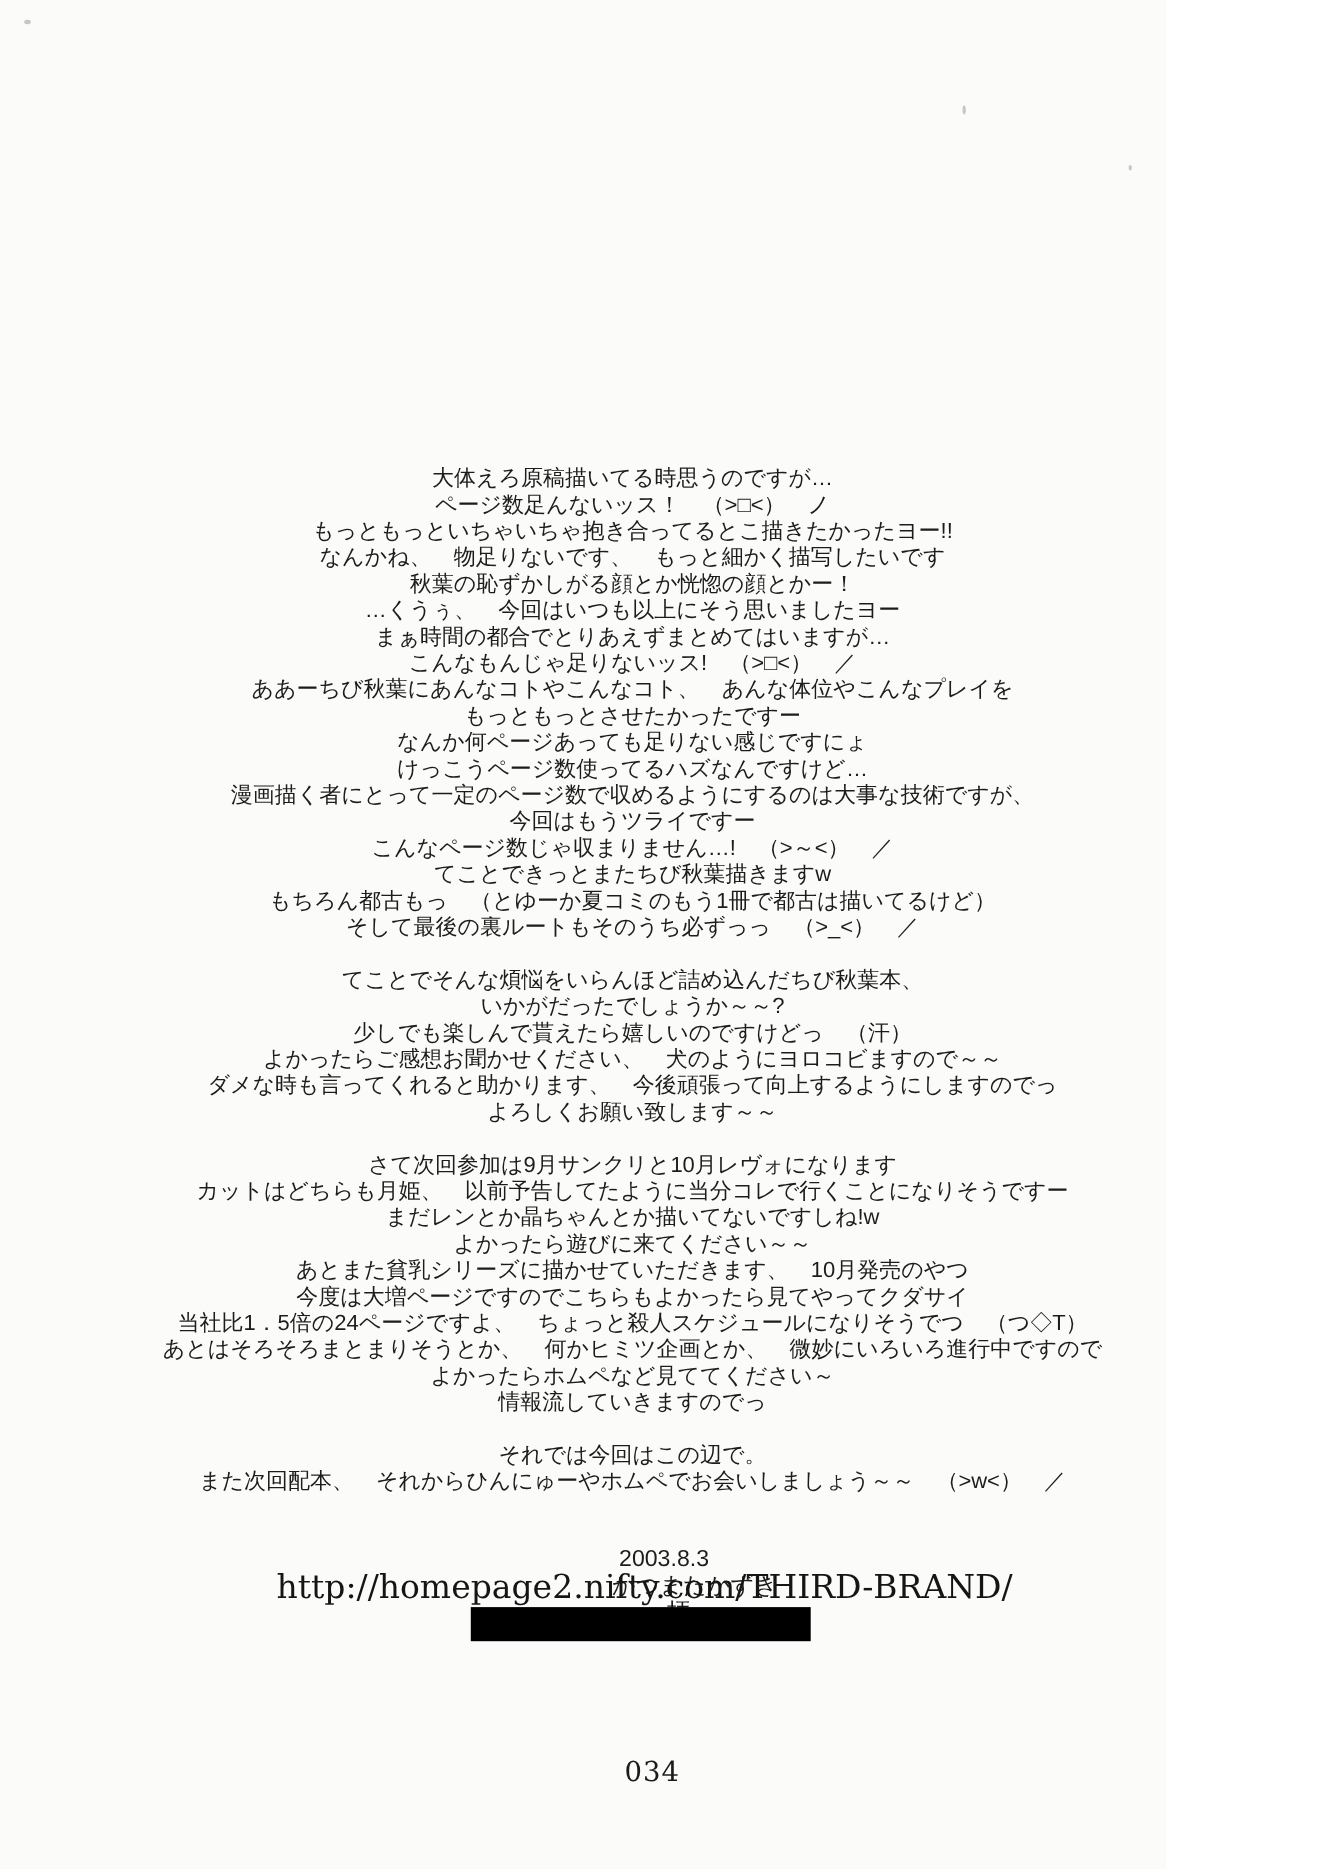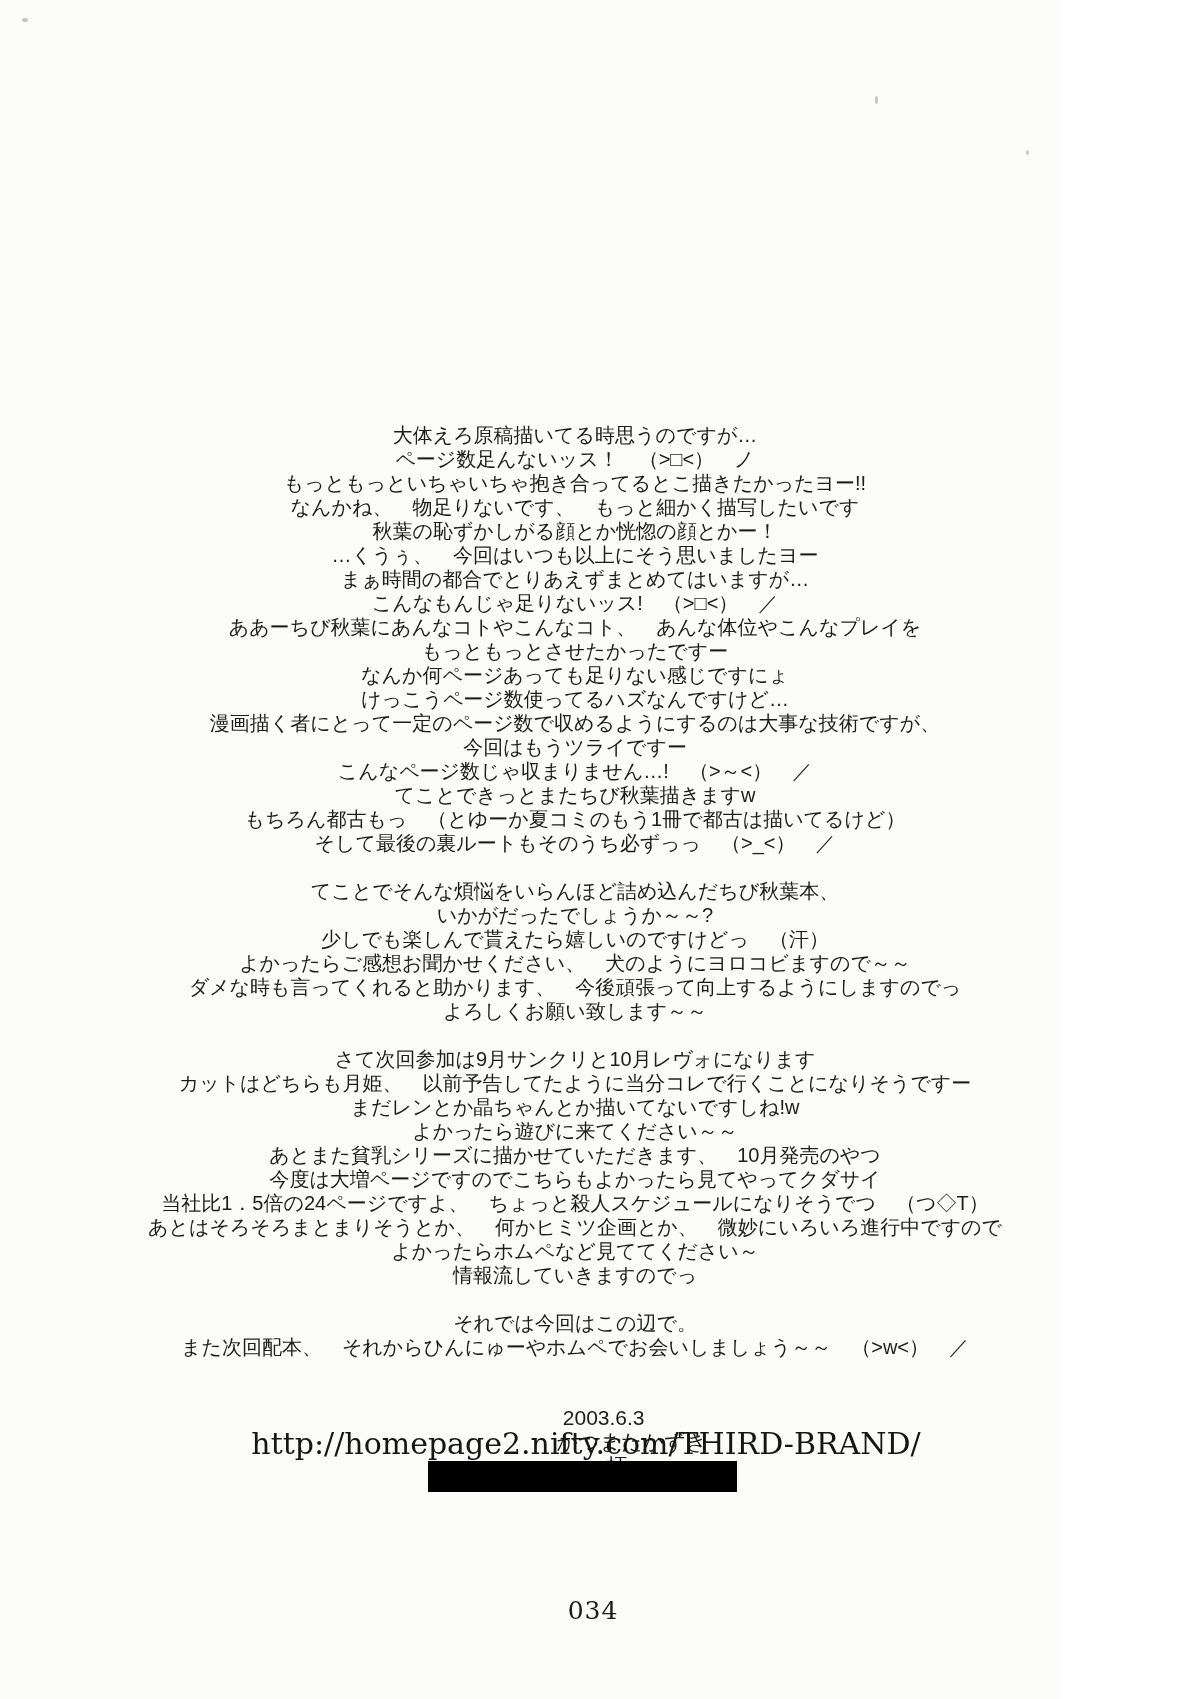--- a/index.html
+++ b/index.html
@@ -140,21 +140,21 @@
         <p class="line">よかったらホムペなど見ててください～</p>
         <p class="line">情報流していきますのでっ</p>
       </div>
       <div class="paragraph">
         <p class="line">それでは今回はこの辺で。</p>
         <p class="line">また次回配本、　それからひんにゅーやホムペでお会いしましょう～～　（&gt;w&lt;）　／</p>
       </div>
     </div>
 
   <div class="signature">
-    <span class="sig-date">2003.6.3</span>
+    <span class="sig-date">2003.8.3</span>
     <span class="sig-author">かつまたかずき</span>
     <span class="sig-honorific">拝</span>
   </div>
 
   <div class="site-url">http://homepage2.nifty.com/THIRD-BRAND/</div>
 
   <div class="censor-bar" style="background: rgb(0, 0, 0);"></div>
 
   <div class="page-number">034</div>
 

